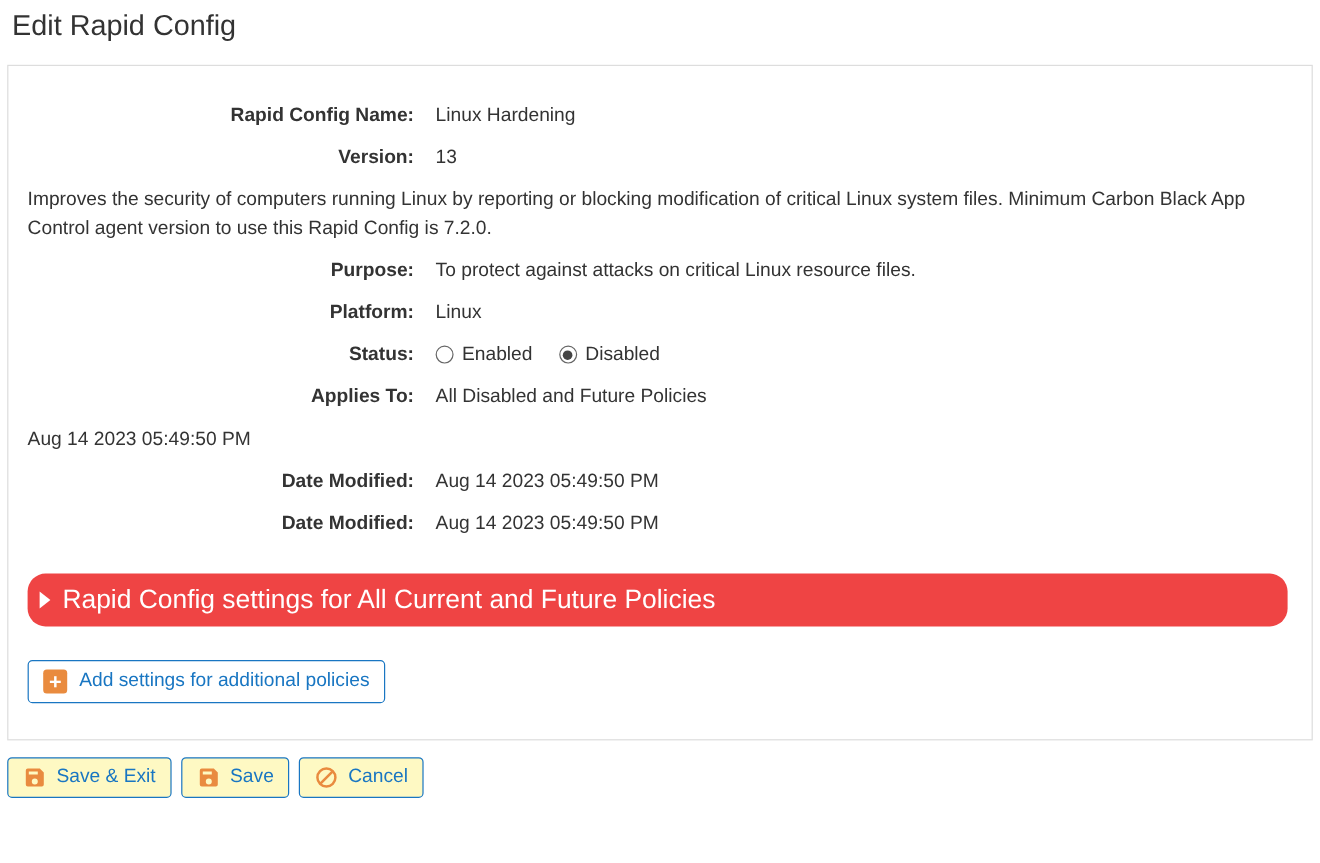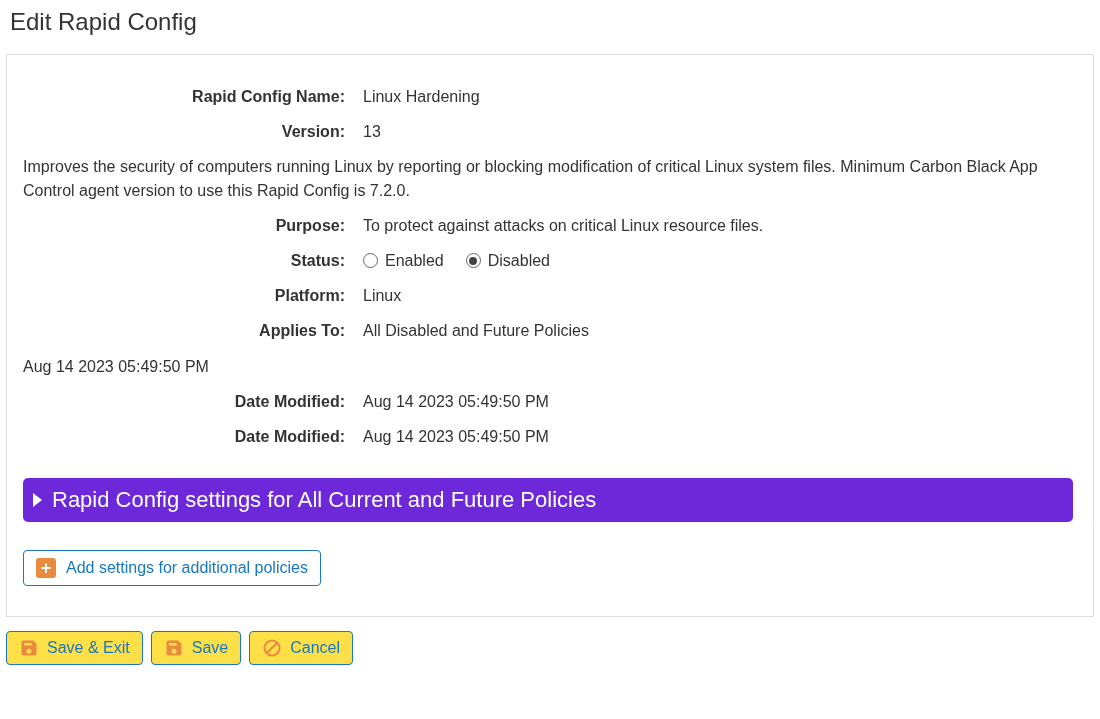--- a/index.html
+++ b/index.html
@@ -70,22 +70,22 @@
       content: '';
       width: 8px;
       height: 8px;
       background: #444;
       border-radius: 50%;
     }
     .settings-bar {
       display: flex;
       align-items: stretch;
       margin-top: 30px;
-      background: #6d28d9;
-      border-radius: 5px;
+      background: #ef4444;
+      border-radius: 15px;
       overflow: hidden;
     }
     .settings-expand {
       flex: 1;
       display: flex;
       align-items: center;
       color: #fff;
       font-size: 22px;
       padding: 9px 10px;
       cursor: pointer;
@@ -144,21 +144,21 @@
     }
     .action-bar {
       display: flex;
       gap: 8px;
       margin: 0 6px 10px 6px;
     }
     .action-btn {
       display: inline-flex;
       align-items: center;
       gap: 8px;
-      background: #fde047;
+      background: #fef9c3;
       color: #1976c2;
       border: 1px solid #1976c2;
       border-radius: 4px;
       padding: 6px 12px;
       font-size: 16px;
       cursor: pointer;
     }
     .save-icon svg {
       width: 20px;
       height: 20px;
@@ -187,44 +187,44 @@
     <div class="form-value">13</div>
   </div>
 
   <div class="form-row" style="align-items:center;">
     <div class="form-value">Improves the security of computers running Linux by reporting or blocking modification of critical Linux system files. Minimum Carbon Black App Control agent version to use this Rapid Config is 7.2.0.</div>
   </div>
 
   <div class="form-row">
     <div class="form-label">Purpose:</div>
     <div class="form-value">To protect against attacks on critical Linux resource files.</div>
+  </div>
+
+  <div class="form-row">
+    <div class="form-label">Platform:</div>
+    <div class="form-value">Linux</div>
   </div>
 
   <div class="form-row">
     <div class="form-label">Status:</div>
     <div class="form-value">
       <div class="radio-group">
         <label class="radio-option">
           <span class="radio-circle"></span>
           <span>Enabled</span>
         </label>
         <label class="radio-option">
           <span class="radio-circle selected"></span>
           <span>Disabled</span>
         </label>
       </div>
     </div>
   </div>
 
   <div class="form-row">
-    <div class="form-label">Platform:</div>
-    <div class="form-value">Linux</div>
-  </div>
-
-  <div class="form-row">
     <div class="form-label">Applies To:</div>
     <div class="form-value">All Disabled and Future Policies</div>
   </div>
 
   <div class="form-row">
     <div class="form-value">Aug 14 2023 05:49:50 PM</div>
   </div>
 
   <div class="form-row">
     <div class="form-label">Date Modified:</div>

